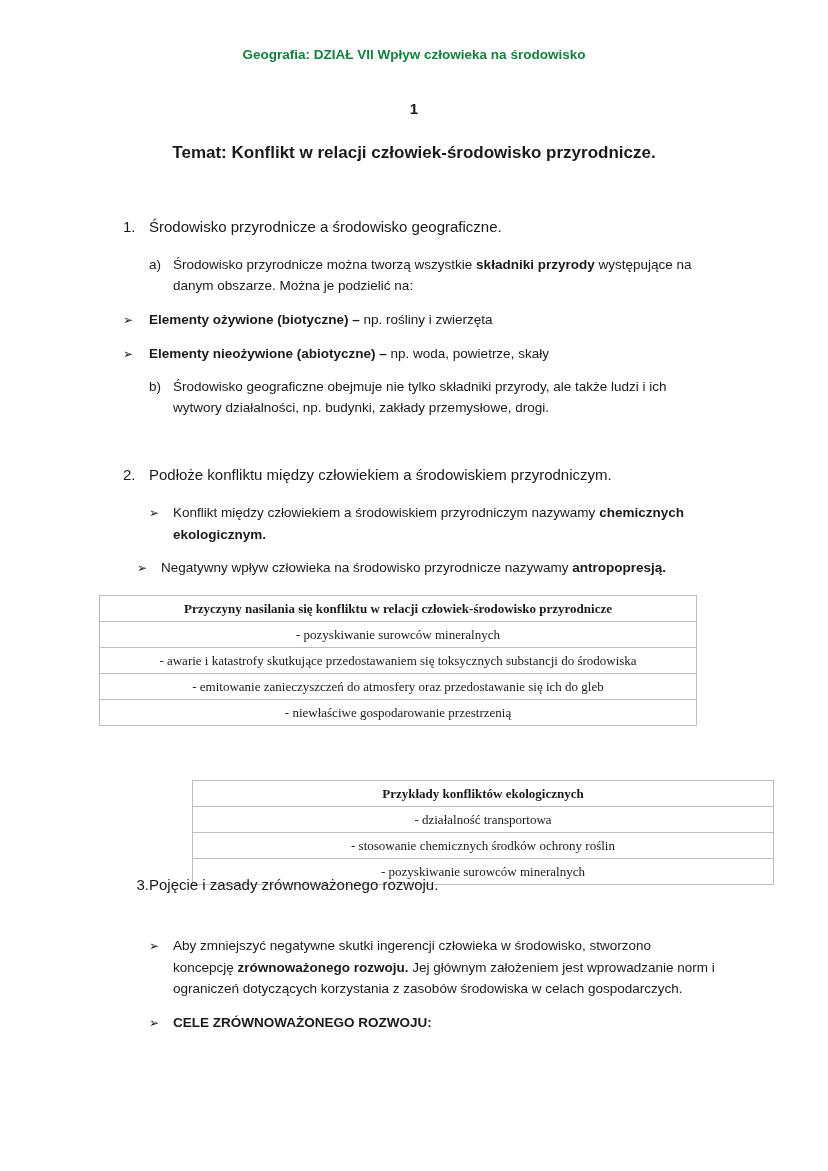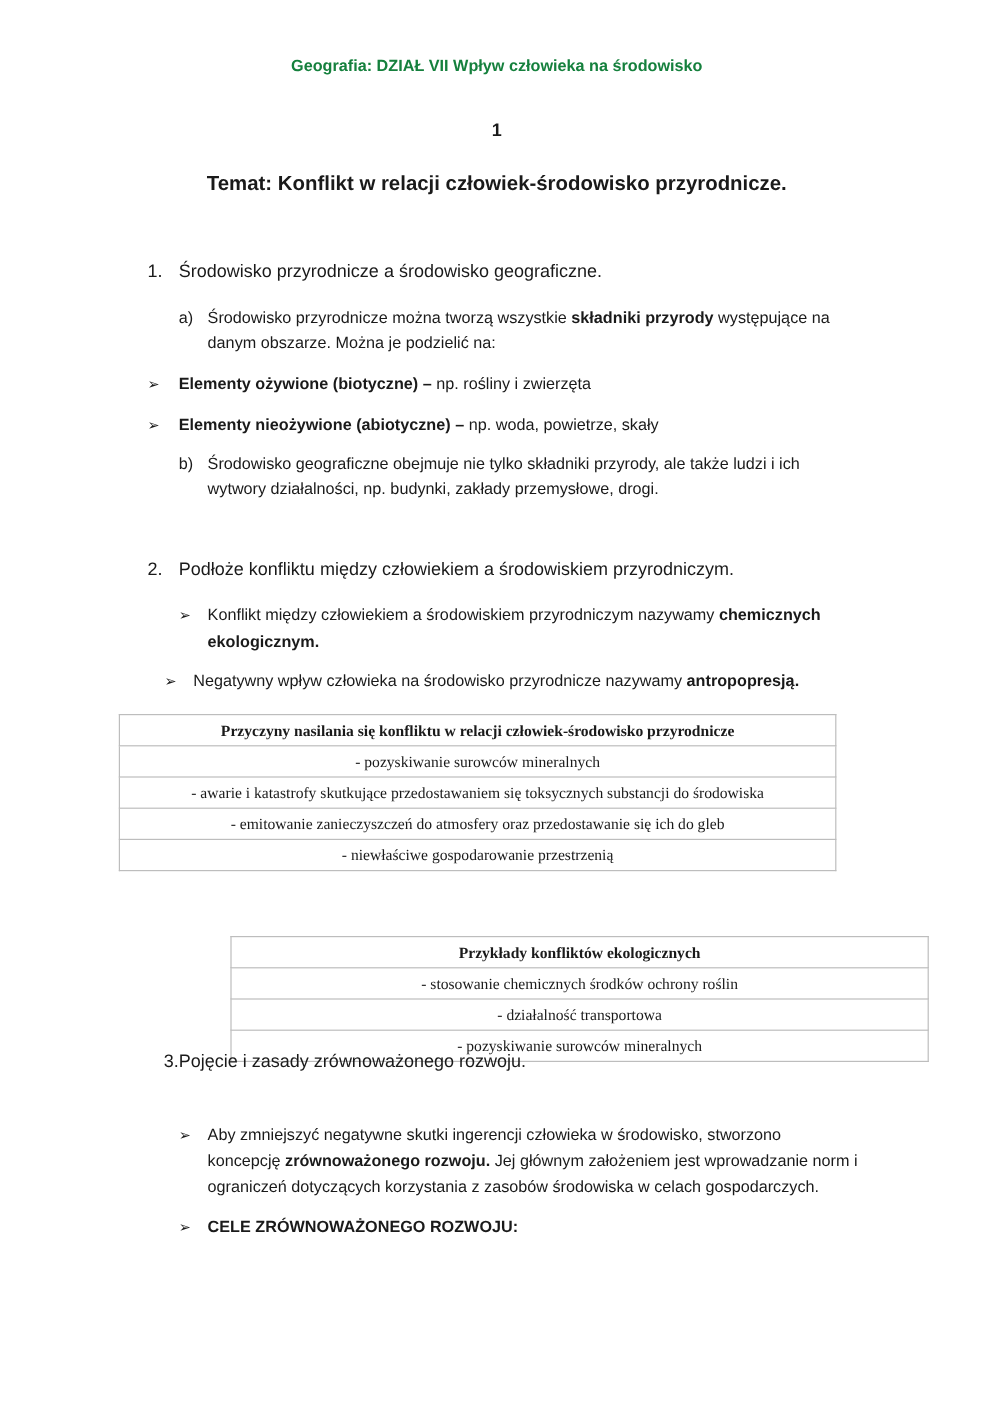--- a/index.html
+++ b/index.html
@@ -76,24 +76,24 @@
       </tr>
 </tbody>
   </table>
 
 <table class="t" style="top:780px; left:148px; width:582px;margin-left:44px;">
   <tbody>
       <tr class="h">
         <td>Przykłady konfliktów ekologicznych</td>
       </tr>
   <tr>
-        <td>- stosowanie chemicznych środków ochrony roślin</td>
+        <td>- działalność transportowa</td>
       </tr>
   <tr>
-        <td>- działalność transportowa</td>
+        <td>- stosowanie chemicznych środków ochrony roślin</td>
       </tr>
   <tr>
         <td>- pozyskiwanie surowców mineralnych</td>
       </tr>
 </tbody>
   </table>
 
 <div class="abs sec" style="top:876px; left:123px;text-align:right;">
   <span class="num">3.</span><span>Pojęcie i zasady zrównoważonego rozwoju.</span>
 </div>

